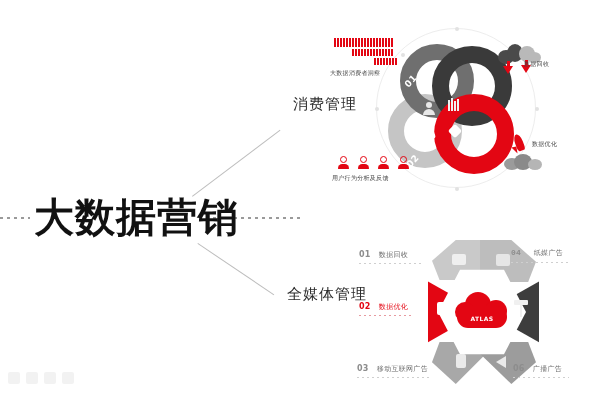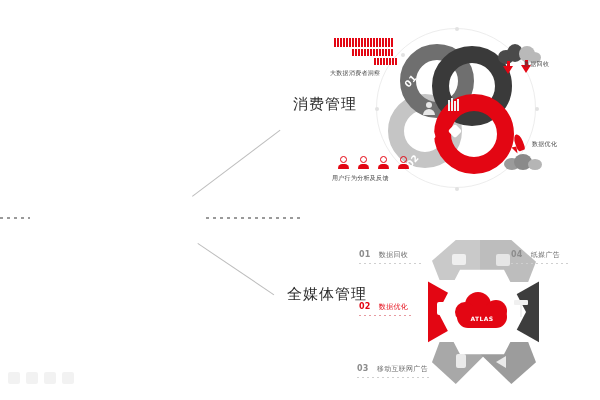--- a/index.html
+++ b/index.html
@@ -149,20 +149,21 @@
   .watermark div { width: 12px; height: 12px; background: #555; border-radius: 2px; }
 </style>
 </head>
 <body>
 
 <div id="stage">
 
   <div class="title-block">
     <div class="dash-left"></div>
     <div class="dash-right"></div>
+    <div class="main-title">大数据营销</div>
   </div>
 
   <div class="conn" style="left:192px; top:196px; width:110px; transform: rotate(-37deg);"></div>
   <div class="conn" style="left:198px; top:243px; width:92px; transform: rotate(34deg);"></div>
 
   <div class="sec-label" style="left:293px; top:95px;">消费管理</div>
   <div class="sec-label" style="left:287px; top:285px;">全媒体管理</div>
 
   <div class="top-diagram">
 
@@ -359,27 +360,32 @@
       <span class="txt">数据优化</span>
       <div class="hex-underline"></div>
     </div>
 
     <div class="hex-label" style="left:2px; top:124px; width:72px;">
       <span class="num">03</span>
       <span class="txt">移动互联网广告</span>
       <div class="hex-underline"></div>
     </div>
 
-    <div class="hex-label" style="left:156px; top:10px; width:58px;">
+    <div class="hex-label" style="left:156px; top:10px; width:58px;font-family:Liberation Mono, monospace;">
       <span class="num">04</span>
       <span class="txt">纸媒广告</span>
       <div class="hex-underline"></div>
     </div>
 
 
+    <div class="hex-label" style="left:158px; top:124px; width:56px;">
+      <span class="num">06</span>
+      <span class="txt">广播广告</span>
+      <div class="hex-underline"></div>
+    </div>
   </div>
 
   <div class="watermark">
     <div></div>
     <div></div>
     <div></div>
     <div></div>
   </div>
 
 </div>

